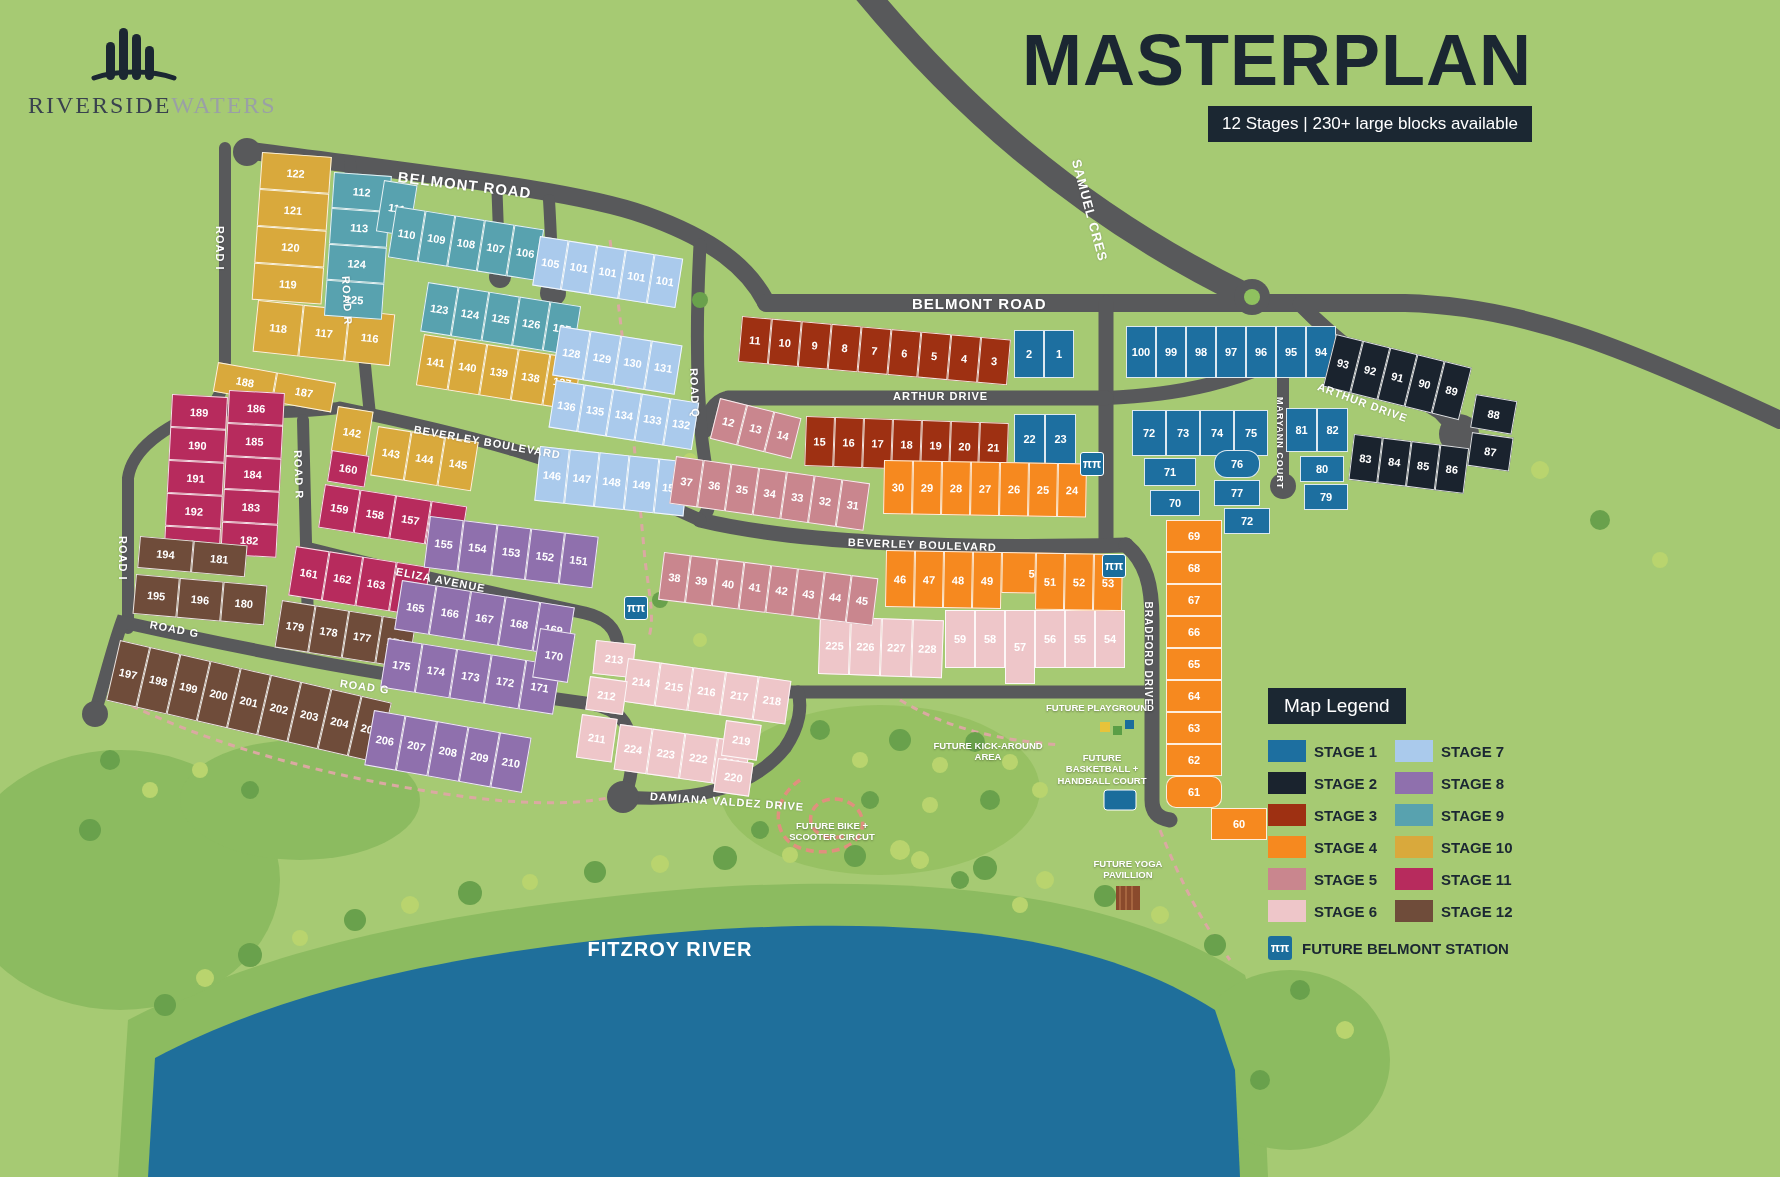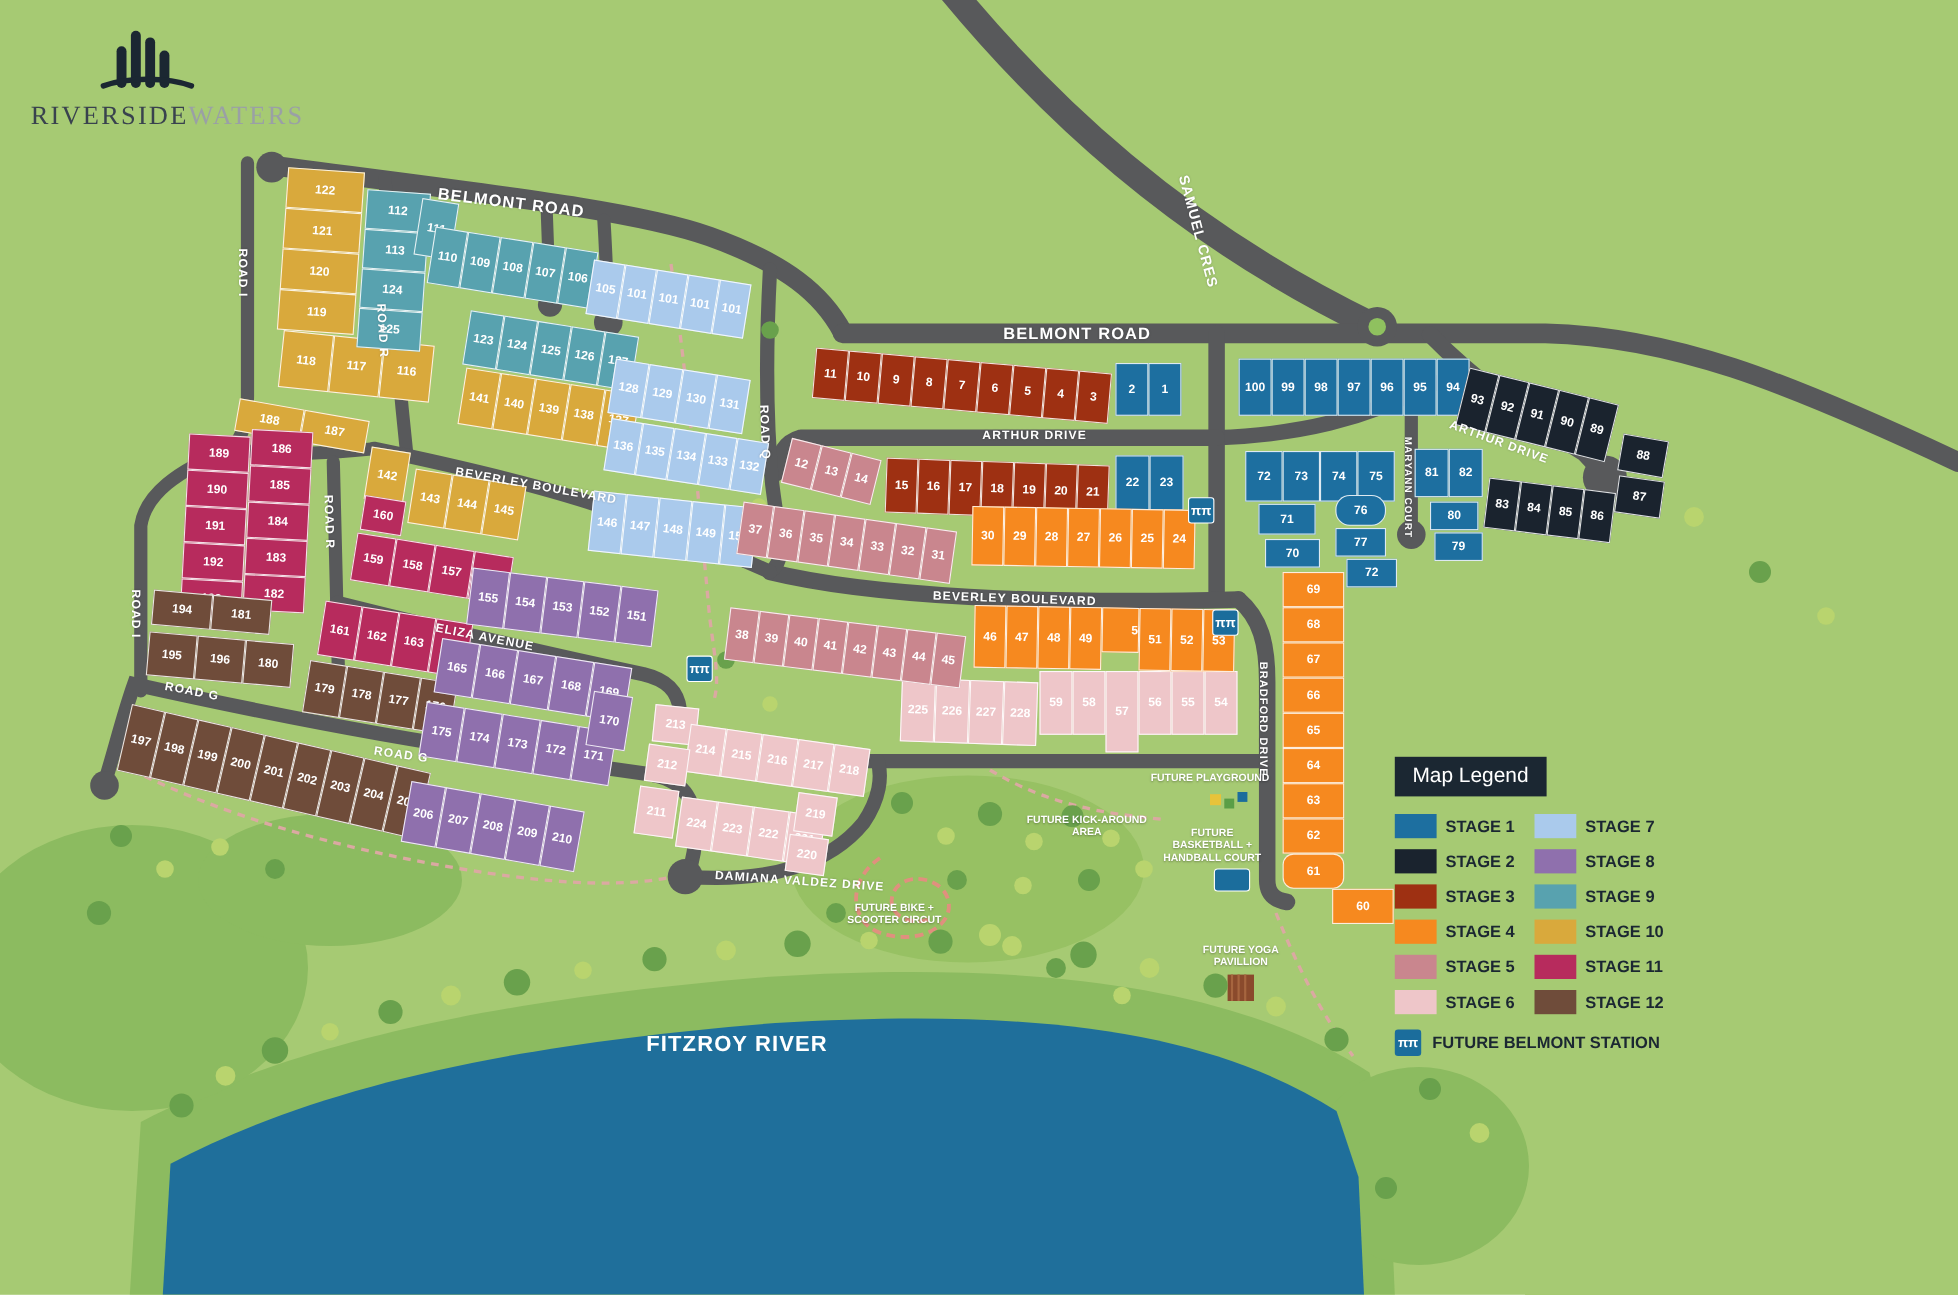--- a/index.html
+++ b/index.html
@@ -538,21 +538,21 @@
       <div class="road-label" style="left: 298px; top: 444px; font-size: 11px; transform: rotate(88deg);">ROAD R</div>
       <div class="road-label" style="left: 694px; top: 362px; font-size: 11px; transform: rotate(88deg);">ROAD Q</div>
       <div class="road-label" style="left: 1280px; top: 392px; font-size: 9px; transform: rotate(90deg);">MARYANN COURT</div>
       <div class="road-label" style="left: 1148px; top: 596px; font-size: 10px; transform: rotate(90deg);">BRADFORD DRIVE</div>
       <div class="road-label" style="left: 650px; top: 790px; font-size: 11px; transform: rotate(4deg);">DAMIANA VALDEZ DRIVE</div>
     </div>
   <div id="amenities-layer">
       <div class="amenity-label" style="left: 1030px; top: 702px; width: 140px;">FUTURE PLAYGROUND</div>
       <div class="amenity-label" style="left: 933px; top: 740px; width: 110px;">FUTURE KICK-AROUND AREA</div>
       <div class="amenity-label" style="left: 1054px; top: 752px; width: 96px;">FUTURE BASKETBALL + HANDBALL COURT</div>
-      <div class="amenity-label" style="left: 768px; top: 820px; width: 90px;">FUTURE BIKE + SCOOTER CIRCUT</div>
+      <div class="amenity-label" style="left: 787px; top: 820px; width: 90px;">FUTURE BIKE + SCOOTER CIRCUT</div>
       <div class="amenity-label" style="left: 1078px; top: 858px; width: 100px;">FUTURE YOGA PAVILLION</div>
     </div>
   <div id="markers-layer">
       <div class="exercise-marker" style="left: 1092px; top: 464px;">ππ</div>
       <div class="exercise-marker" style="left: 1114px; top: 566px;">ππ</div>
       <div class="exercise-marker" style="left: 636px; top: 608px;">ππ</div>
     </div>
 
   <div id="logo">
     <svg width="92" height="58" viewBox="0 0 92 58">
@@ -560,20 +560,24 @@
       <rect x="31" y="2" width="9" height="52" rx="4.5" fill="#1b2732"></rect>
       <rect x="44" y="8" width="9" height="46" rx="4.5" fill="#1b2732"></rect>
       <rect x="57" y="20" width="9" height="34" rx="4.5" fill="#1b2732"></rect>
       <path d="M 6 52 C 28 44 64 44 86 52" stroke="#1b2732" stroke-width="5" fill="none" stroke-linecap="round"></path>
     </svg>
     <div class="brand-line">
       <span>RIVERSIDE</span><span class="brand-suffix">WATERS</span>
     </div>
   </div>
 
+  <div id="title-block">
+    <div id="page-title">MASTERPLAN</div>
+    <div id="subtitle-bar">12 Stages | 230+ large blocks available</div>
+  </div>
 
   <div id="river-label">FITZROY RIVER</div>
 
   <div id="legend">
     <div id="legend-header">Map Legend</div>
     <div id="legend-cols">
       <div class="legend-col" id="legend-col-left">
           <div class="legend-entry">
             <div class="legend-swatch" style="background: rgb(29, 111, 160);"></div>
             <div class="legend-label">STAGE 1</div>

